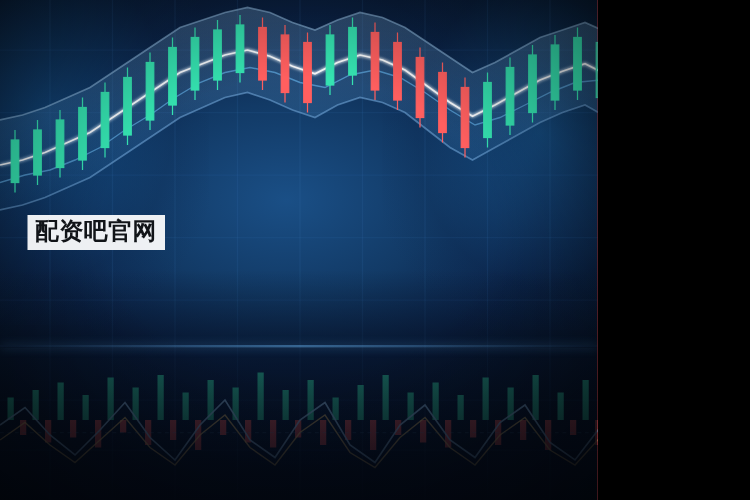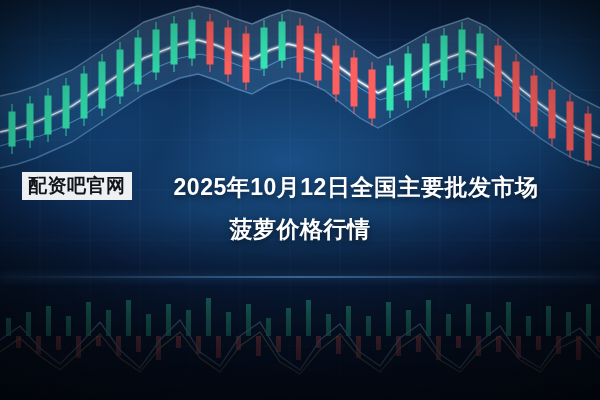--- a/index.html
+++ b/index.html
@@ -2,21 +2,21 @@
 <html><head>
 <meta charset="utf-8">
 <style>
   html, body {
     margin: 0;
     padding: 0;
     background: #000;
   }
   #stage {
     position: relative;
-    width: 600px;
+    width: 478px;
     height: 400px;
     overflow: hidden;
     background: #ef4444;
     font-family: "Liberation Sans", sans-serif;
   }
 
   
   .bg-base {
     position: absolute;
     inset: 0;
@@ -325,18 +325,14 @@
       <line x1="0" y1="346" x2="600" y2="346" stroke="#5d9ed0" stroke-opacity="0.25" stroke-width="1" stroke-dasharray="3 3"></line>
     </g>
   </svg>
 
   <div class="bg-dark-bottom"></div>
   <div class="pane-divider"></div>
   <div class="bg-vignette"></div>
 
   <div class="tag">配资吧官网</div>
 
-  <div class="headline">
-    <span class="l1">2025年10月12日全国主要批发市场</span>
-    <span class="l2">菠萝价格行情</span>
-  </div>
 
 </div>
 
 </body></html>

